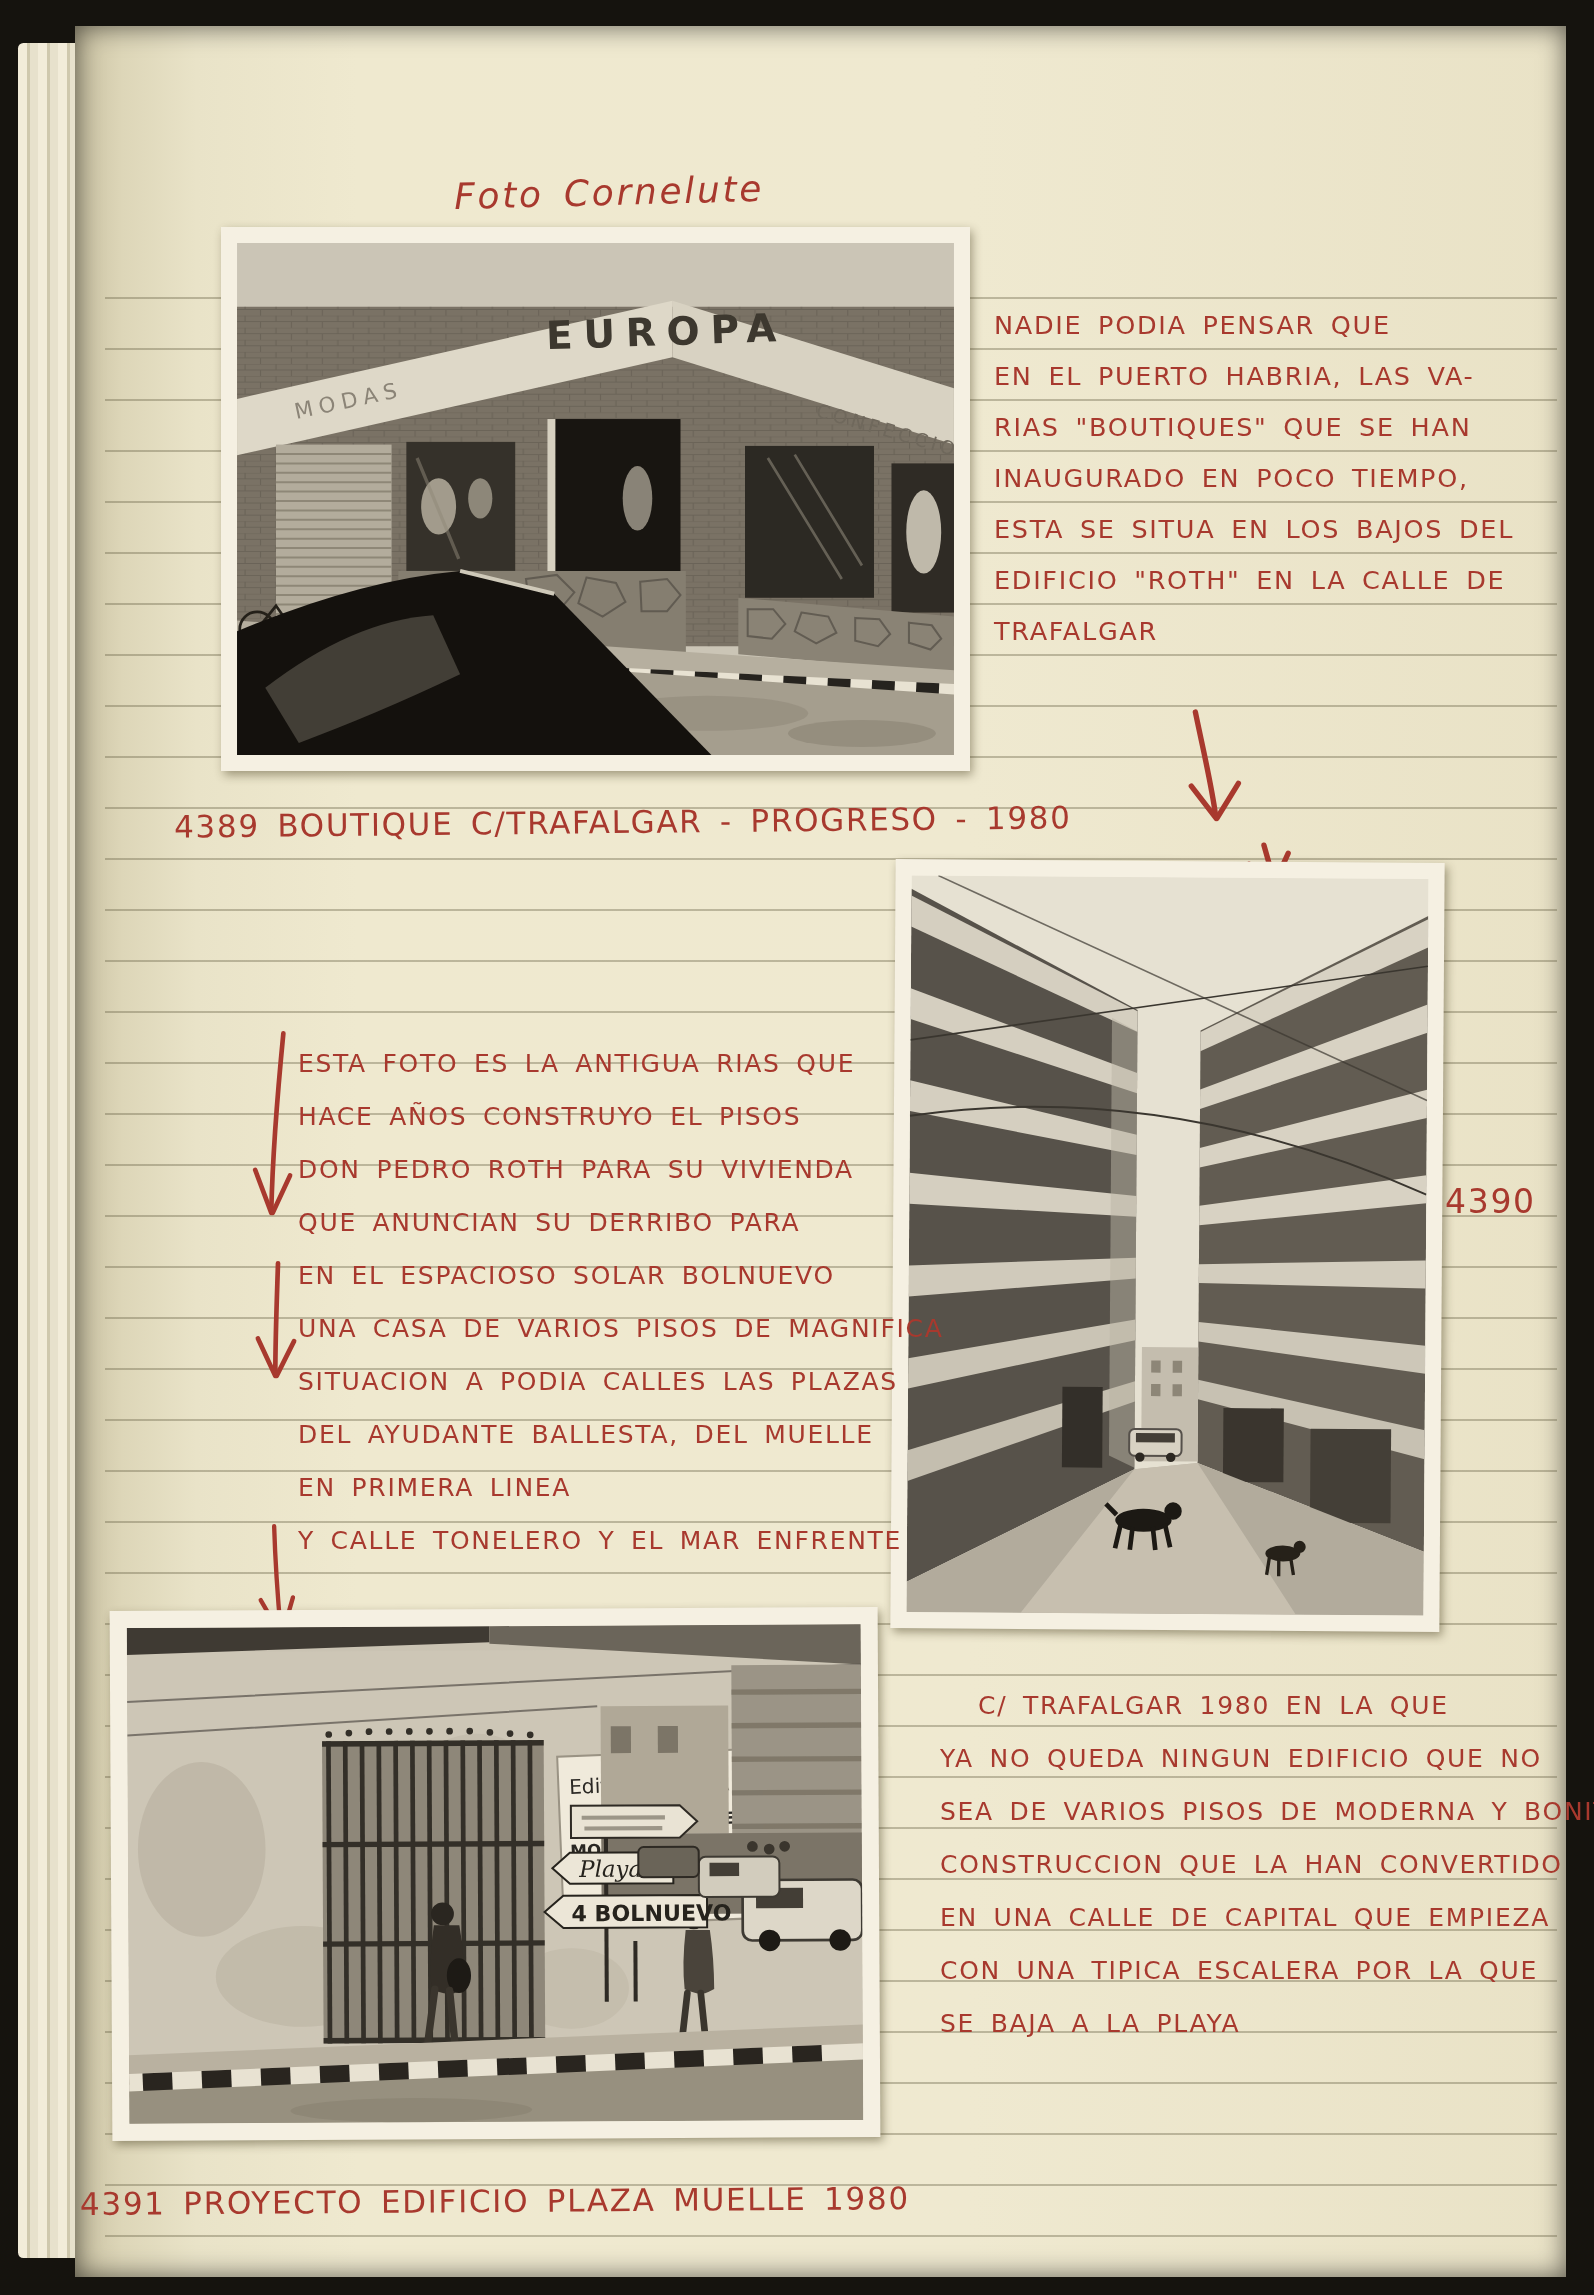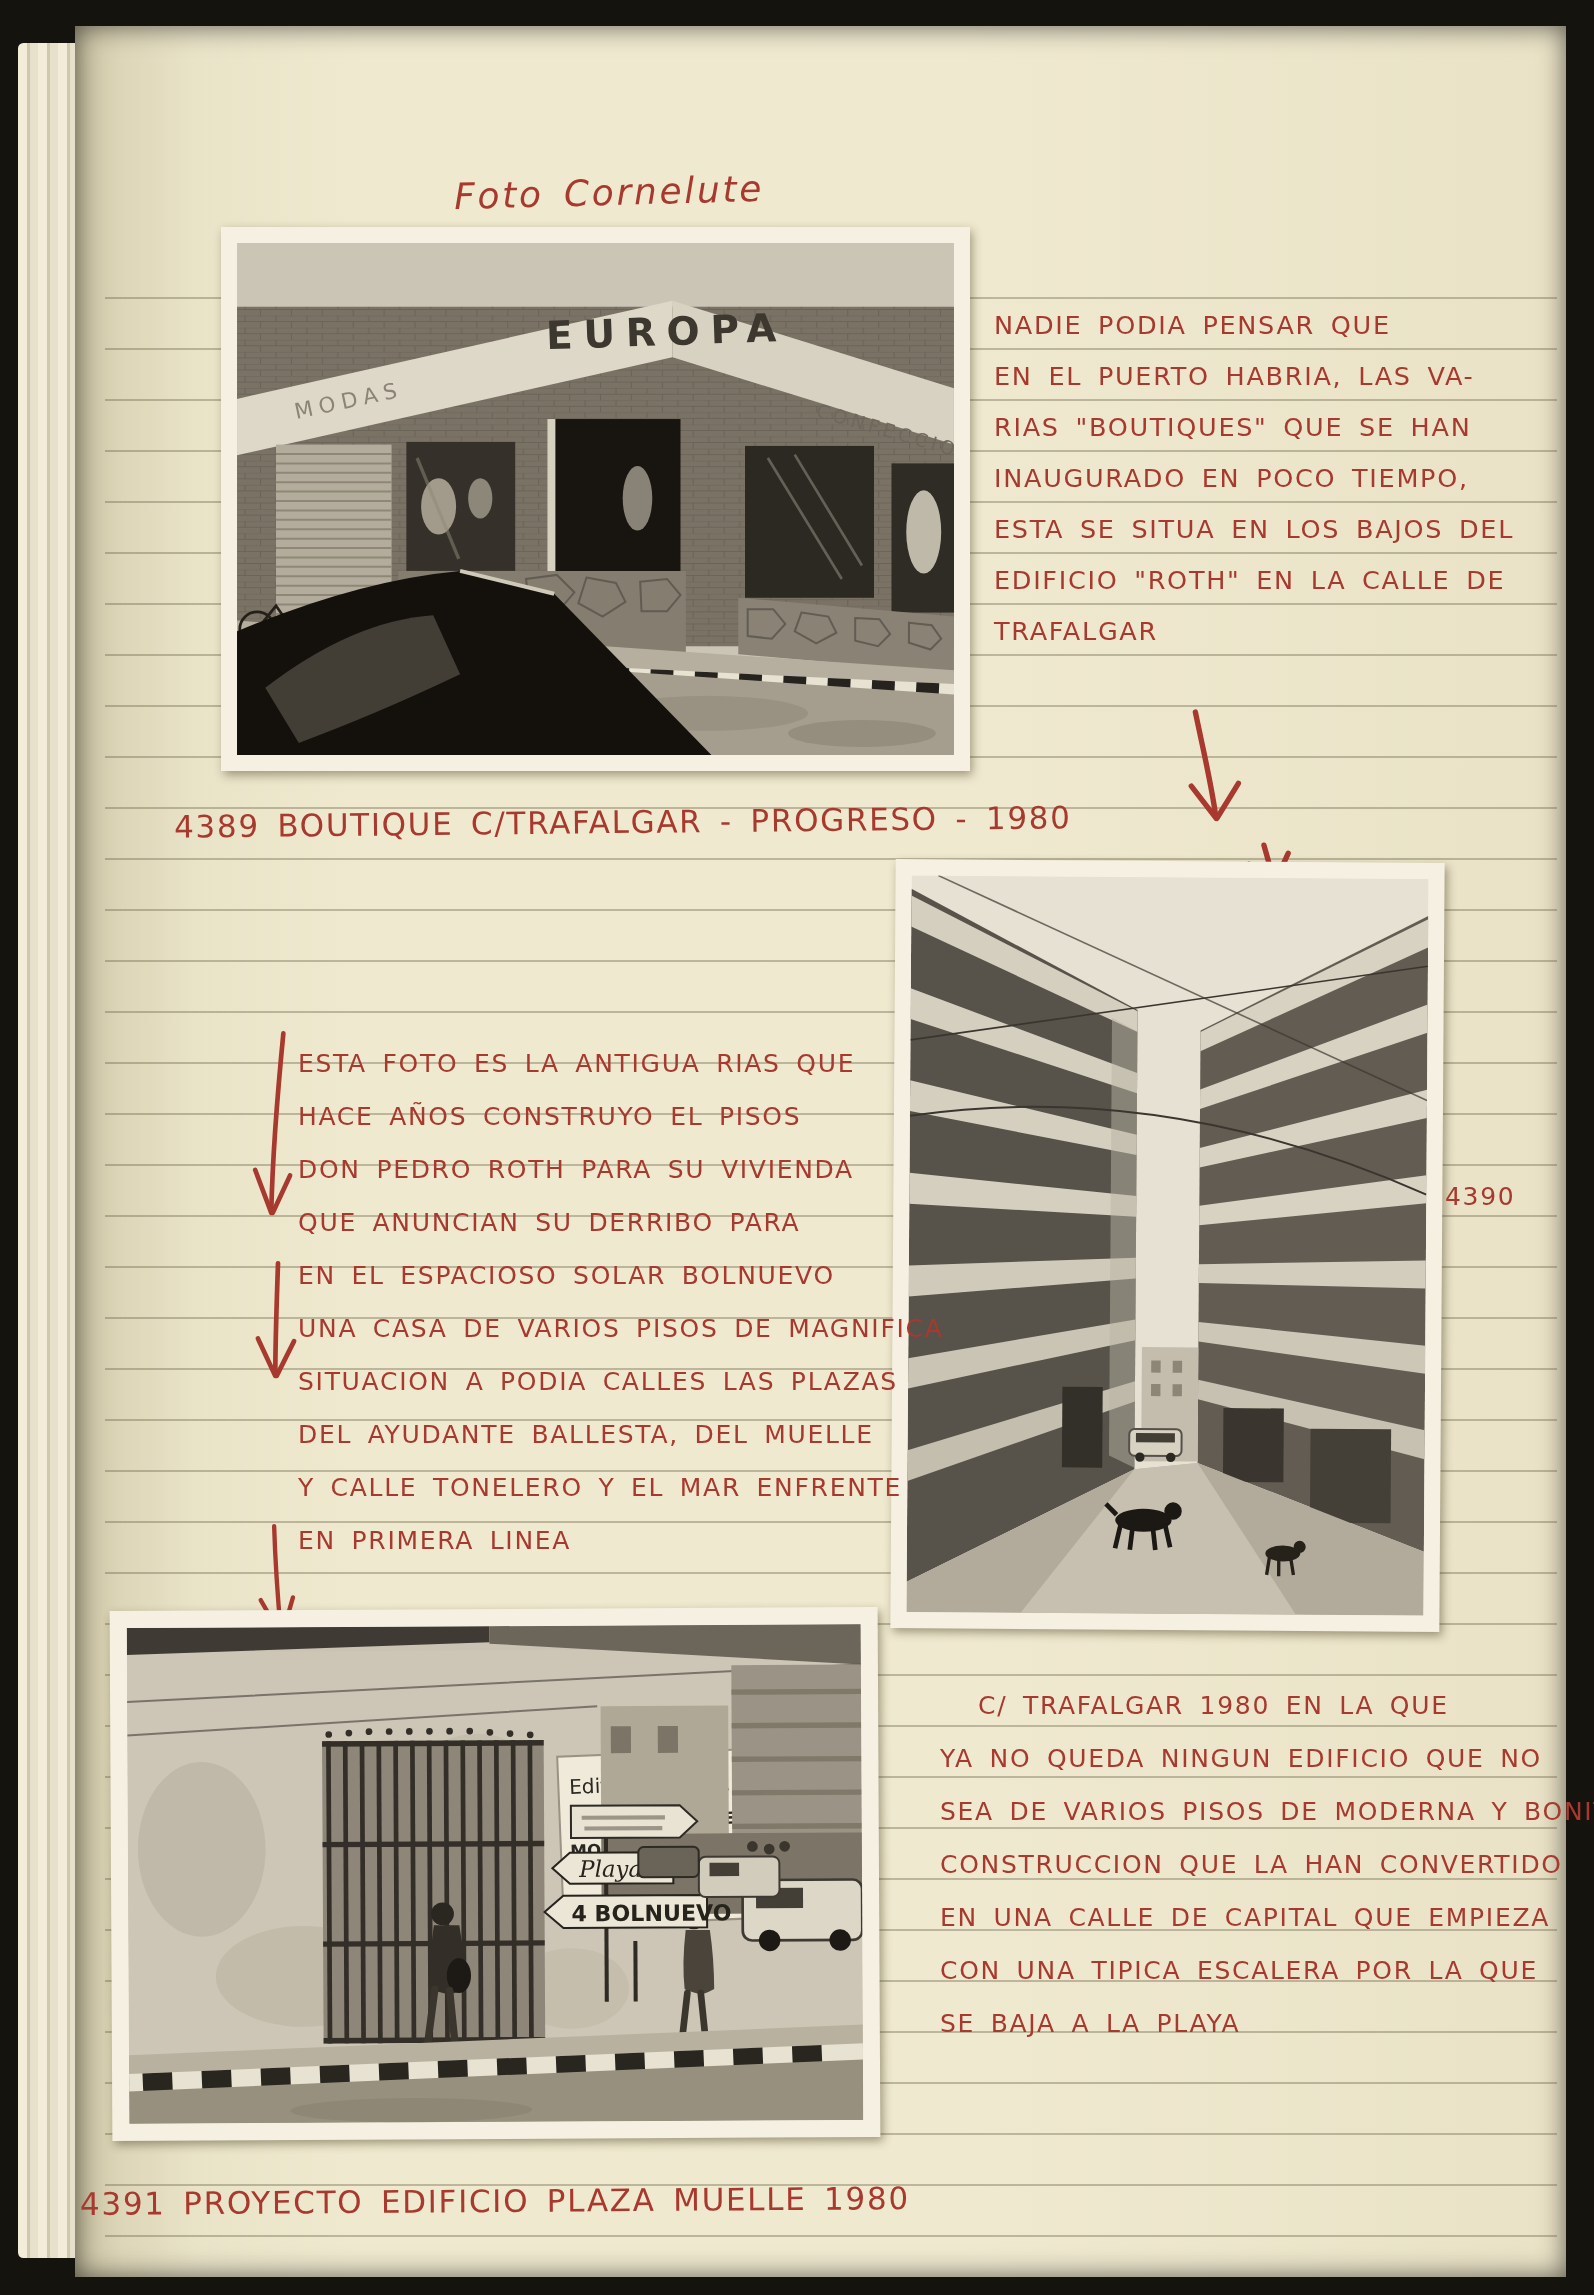--- a/index.html
+++ b/index.html
@@ -14,21 +14,21 @@
       background:linear-gradient(90deg,#c9c1a2 0px,#ddd6b8 47px,#e9e3c8 121px,#efe9cf 282px,#efe9d0 60%,#e9e2c6 100%);
       box-shadow:0 0 27px rgba(0,0,0,.6) inset;}
   .ruled{position:absolute;left:29.5px;right:9.4px;top:222px;height:2001px;
       background:repeating-linear-gradient(180deg,rgba(0,0,0,0) 0 49px,rgba(104,98,70,.38) 49px 51px);}
   .hw{position:absolute;color:#a8392e;letter-spacing:1.7px;word-spacing:6px;}
   .hw-line{white-space:nowrap;}
   .title{font-size:36px;font-style:italic;transform:rotate(-1.5deg);letter-spacing:2.7px;}
   .note{font-size:25.5px;line-height:51px;}
   .note2{font-size:25px;line-height:53px;}
   .caption{font-size:31px;white-space:nowrap;}
-  .lbl{font-size:25px;}
+  .lbl{font-size:33px;}
   .photo{position:absolute;background:#f5f0e2;box-shadow:2.7px 4px 9.4px rgba(60,50,20,.45);}
   .photo svg{display:block;}
   .firstline-indent{padding-left:38px;}
   .arrow-svg{position:absolute;}
 </style>
 </head>
 <body>
 
 <div class="scene">
   <div class="page-stack"></div>
@@ -247,22 +247,22 @@
     </svg>
     <div class="hw note2" style="left:223px;top:1011px;width:658px;">
       <div class="hw-line">ESTA FOTO ES LA ANTIGUA RIAS QUE</div>
       <div class="hw-line">HACE AÑOS CONSTRUYO EL PISOS</div>
       <div class="hw-line">DON PEDRO ROTH PARA SU VIVIENDA</div>
       <div class="hw-line">QUE ANUNCIAN SU DERRIBO PARA</div>
       <div class="hw-line">EN EL ESPACIOSO SOLAR BOLNUEVO</div>
       <div class="hw-line">UNA CASA DE VARIOS PISOS DE MAGNIFICA</div>
       <div class="hw-line">SITUACION A PODIA CALLES LAS PLAZAS</div>
       <div class="hw-line">DEL AYUDANTE BALLESTA, DEL MUELLE</div>
+      <div class="hw-line">EN PRIMERA LINEA</div>
       <div class="hw-line">Y CALLE TONELERO Y EL MAR ENFRENTE</div>
-      <div class="hw-line">EN PRIMERA LINEA</div>
     </div>
 
     <figure class="photo" style="left:36px;top:1583px;margin:0;padding:17px;transform:rotate(-0.3deg);">
       <svg width="734" height="496" viewBox="0 0 1093 738">
         <rect width="1093" height="738" fill="#cac3b3"></rect>
 
         <g>
           <rect x="0" y="36" width="1093" height="600" fill="#cdc6b6"></rect>
           <ellipse cx="110" cy="330" rx="95" ry="130" fill="#b7af9e" opacity=".6"></ellipse>
           <ellipse cx="260" cy="520" rx="130" ry="75" fill="#b7af9e" opacity=".5"></ellipse>

